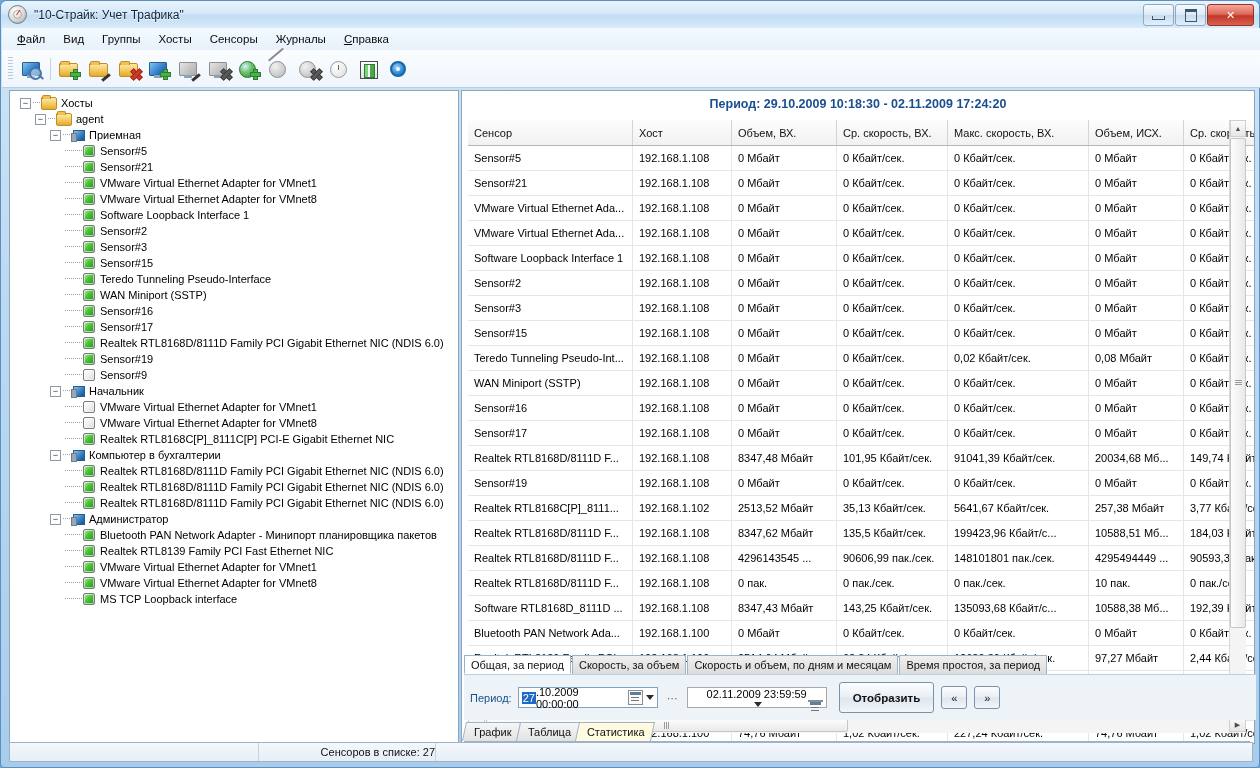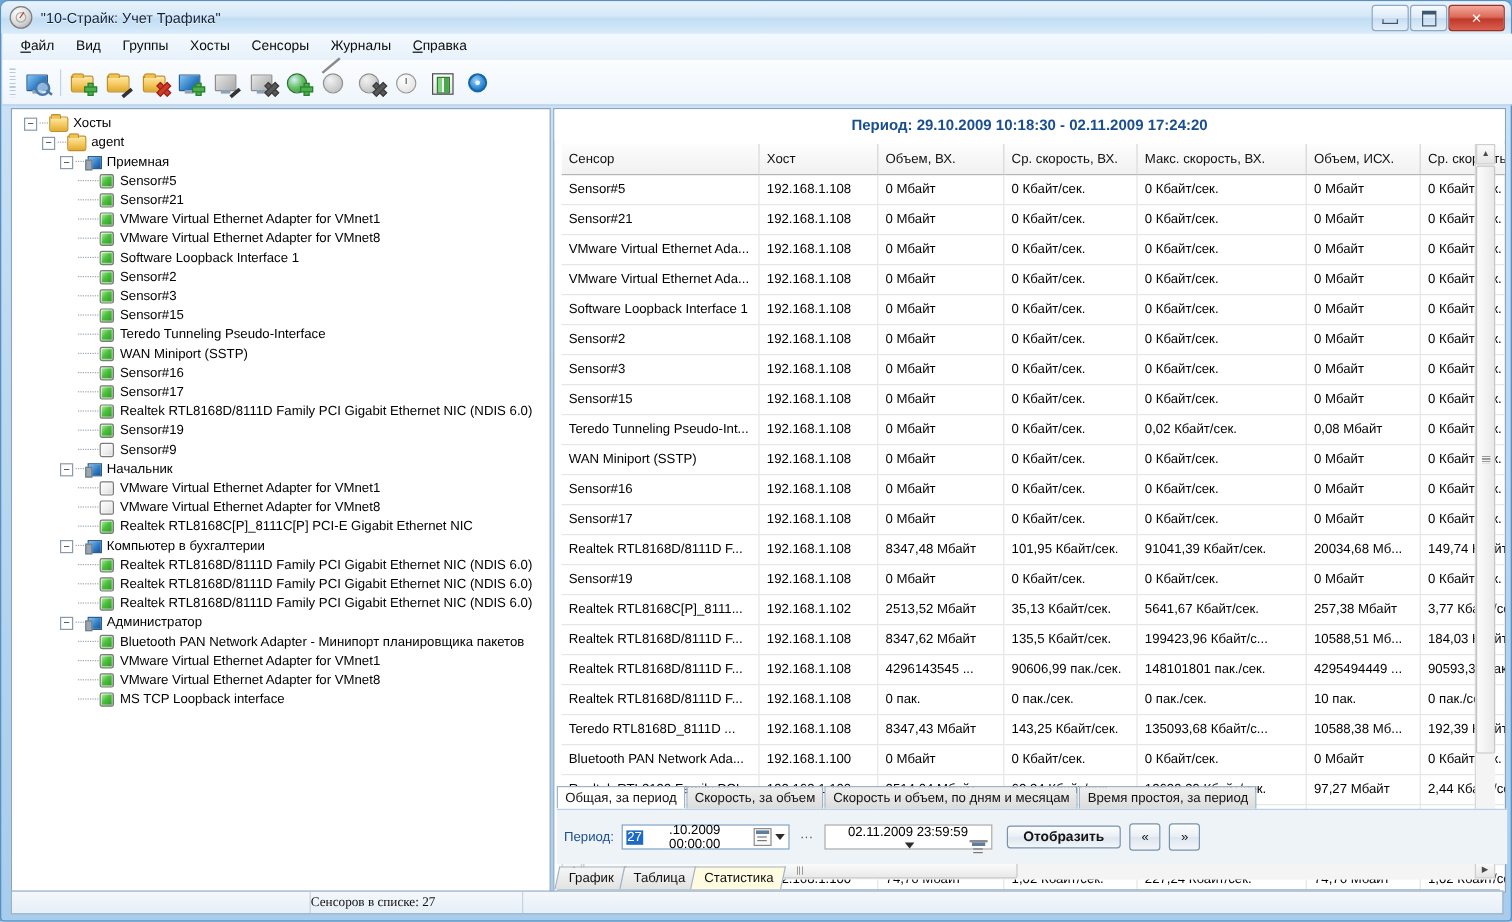--- a/index.html
+++ b/index.html
@@ -246,21 +246,21 @@
   }
   .calbtn:before{content:"";position:absolute;left:1px;top:1px;right:1px;height:3px;background:#5f7d9c;}
   .calbtn:after{content:"";position:absolute;left:2px;top:6px;width:8px;height:1px;
     box-shadow:0 3px 0 #777,0 0 0 #777;background:#777;}
   .caret{
     width:0;height:0;margin-left:3px;border-left:4px solid transparent;border-right:4px solid transparent;
     border-top:5px solid #2c2c2c;
   }
   .dash{margin:0 9px;color:#555;font-size:11px;}
   .pbtn{
-    height:19px;box-sizing:border-box;padding:0 13px;margin-left:12px;
+    height:31px;box-sizing:border-box;padding:0 13px;margin-left:12px;
     border:1px solid #7b93aa;border-radius:3px;
     background:linear-gradient(180deg,#fcfdfe 0%,#eaeff5 48%,#dde5ee 52%,#f2f6fa 100%);
     font-size:11.5px;font-weight:bold;color:#111;display:flex;align-items:center;
   }
   .navbtn{
     width:26px;height:23px;box-sizing:border-box;margin-left:7px;
     border:1px solid #7b93aa;border-radius:3px;
     background:linear-gradient(180deg,#fcfdfe 0%,#eaeff5 48%,#dde5ee 52%,#f2f6fa 100%);
     font-size:11px;color:#111;display:flex;align-items:center;justify-content:center;
   }
@@ -278,21 +278,21 @@
   .jtab span{display:inline-block;transform:skewX(12deg);}
   .jtab.sel{background:#fffbe0;}
   
   #statusbar{
     position:absolute;left:8px;top:741px;width:1244px;height:20px;box-sizing:border-box;
     background:linear-gradient(180deg,#f4f8fc,#e6eef7);border:1px solid #9fb3c6;
     display:flex;align-items:center;
   }
   .spanel{height:18px;line-height:18px;font-size:11px;color:#111;}
   #sp1{width:248px;border-right:1px solid #c4d3e1;}
-  #sp2{width:176px;border-right:1px solid #c4d3e1;text-align:left;font-family:Liberation Serif, serif;}
+  #sp2{width:176px;border-right:1px solid #c4d3e1;text-align:right;}
   #sp3{flex:1;}
 </style>
 </head>
 <body>
 
 <div id="window">
 
   <div id="titlebar">
     <div id="appicon"></div>
     <div id="titletext">"10-Страйк: Учет Трафика"</div>
@@ -565,20 +565,26 @@
           <span class="exp">−</span>
           <span class="dots"></span>
           <span class="tmon"></span>
           <span>Администратор</span>
         </div>
         <div class="trow">
           <span class="ind" style="width: 53px;"></span>
           <span class="dots" style="width: 17px;"></span>
           <span class="tsens"></span>
           <span>Bluetooth PAN Network Adapter - Минипорт планировщика пакетов</span>
+        </div>
+        <div class="trow">
+          <span class="ind" style="width: 53px;"></span>
+          <span class="dots" style="width: 17px;"></span>
+          <span class="tsens"></span>
+          <span>Realtek RTL8139 Family PCI Fast Ethernet NIC</span>
         </div>
         <div class="trow">
           <span class="ind" style="width: 53px;"></span>
           <span class="dots" style="width: 17px;"></span>
           <span class="tsens"></span>
           <span>VMware Virtual Ethernet Adapter for VMnet1</span>
         </div>
         <div class="trow">
           <span class="ind" style="width: 53px;"></span>
           <span class="dots" style="width: 17px;"></span>
@@ -767,21 +773,21 @@
             <tr>
               <td class="c0">Realtek RTL8168D/8111D F...</td>
               <td class="c1">192.168.1.108</td>
               <td class="c2">0 пак.</td>
               <td class="c3">0 пак./сек.</td>
               <td class="c4">0 пак./сек.</td>
               <td class="c5">10 пак.</td>
               <td class="c6">0 пак./сек.</td>
             </tr>
             <tr>
-              <td class="c0">Teredo RTL8168D_8111D ...</td>
+              <td class="c0">Software RTL8168D_8111D ...</td>
               <td class="c1">192.168.1.108</td>
               <td class="c2">8347,43 Мбайт</td>
               <td class="c3">143,25 Кбайт/сек.</td>
               <td class="c4">135093,68 Кбайт/с...</td>
               <td class="c5">10588,38 Мб...</td>
               <td class="c6">192,39 Кбайт/сек.</td>
             </tr>
             <tr>
               <td class="c0">Bluetooth PAN Network Ada...</td>
               <td class="c1">192.168.1.100</td>
@@ -850,21 +856,21 @@
 
   <div id="btabs">
     <div class="btab sel">Общая, за период</div>
     <div class="btab">Скорость, за объем</div>
     <div class="btab">Скорость и объем, по дням и месяцам</div>
     <div class="btab">Время простоя, за период</div>
   </div>
 
   <div id="ctlbar">
     <span class="lbl">Период:</span>
-    <div class="dtbox" style="width:140px;text-align:center;">
+    <div class="dtbox" style="width:140px;">
       <span class="selnum">27</span>
         <span>.10.2009 00:00:00</span>
       <span class="calbtn"></span>
       <span class="caret"></span>
     </div>
     <span class="dash">···</span>
     <div class="dtbox plain" style="width:140px;flex-direction:column;">
       <span>02.11.2009 23:59:59</span>
       <span class="calbtn" style="margin-left:auto;"></span>
       <span class="caret"></span>

